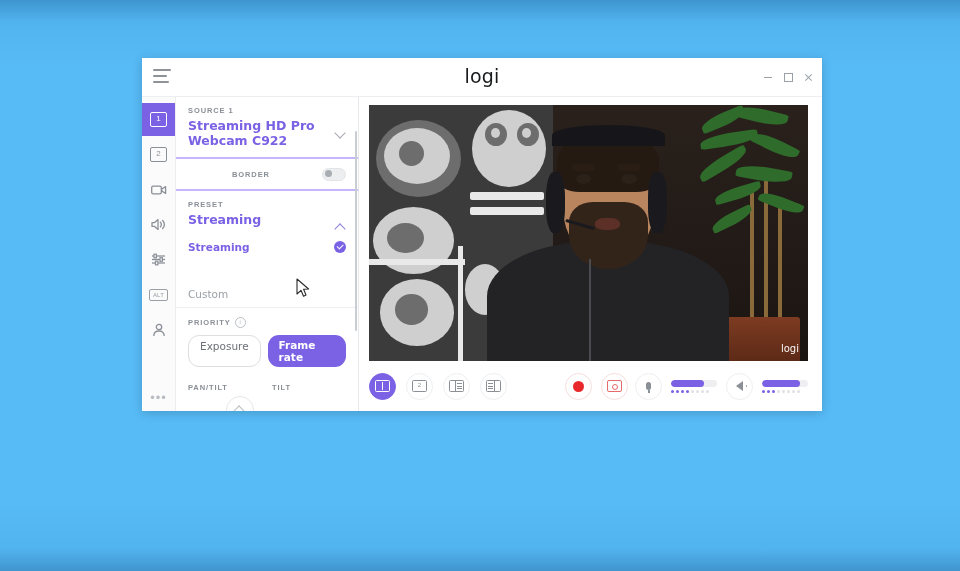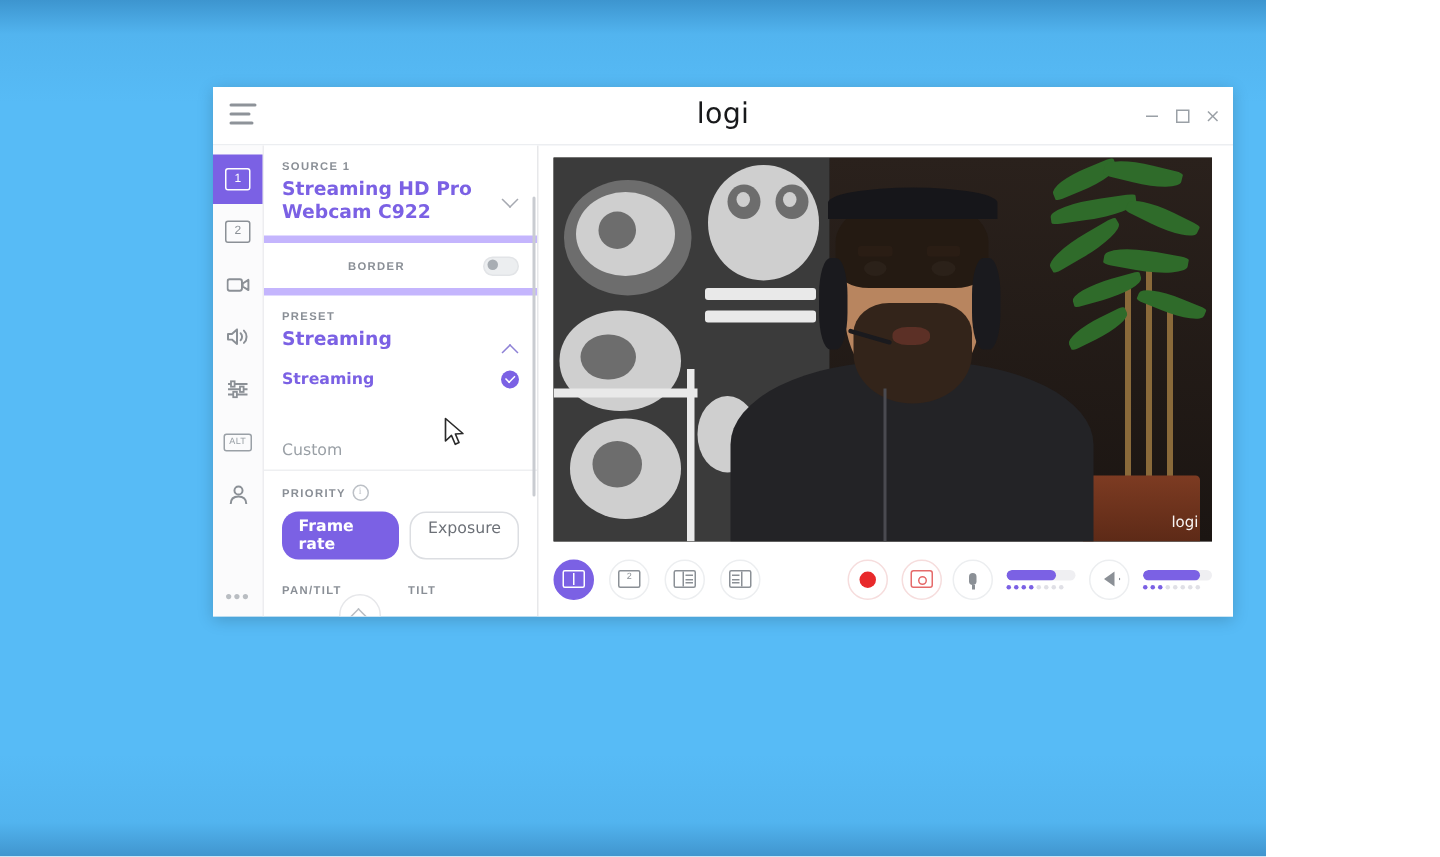--- a/index.html
+++ b/index.html
@@ -3,21 +3,21 @@
 <meta charset="utf-8">
 <style>
   html, body {
     margin: 0; padding: 0;
     width: 960px; height: 571px;
     overflow: hidden;
     font-family: "Liberation Sans", sans-serif;
   }
   #stage {
     position: relative;
-    width: 844px; height: 571px;
+    width: 960px; height: 571px;
     background: linear-gradient(180deg,
         #3d95cf 0%, #52b4ef 4%, #57bbf6 12%,
         #57bbf6 88%, #52b4ef 96%, #4095ce 100%);
     overflow: hidden;
     text-decoration: underline;
   }
 
   
   #app-window {
     position: absolute;
@@ -109,21 +109,21 @@
   .panel {
     flex: 0 0 182px; width: 182px;
     background: #fff;
     border-right: 1px solid #e7e8ea;
     position: relative; overflow: hidden;
     font-family: "DejaVu Sans", sans-serif;
   }
   .panel-scroll { position:absolute; right:1px; top: 34px; width: 2px; height: 200px;
      background:#c9ccd1; border-radius:2px; }
 
-  .sec { padding: 9px 12px 8px 12px; border-bottom: 5px solid #c4b5fd; }
+  .sec { padding: 9px 12px 8px 12px; border-bottom: 2px solid #c4b5fd; }
   .sec.noborder { border-bottom: none; }
   .sec-label {
     font-size: 7.5px; letter-spacing: .9px; color: #8a8f96;
     font-weight: 700; text-transform: uppercase;
     font-family: "Liberation Sans", sans-serif;
   }
   .sec-row { display:flex; align-items:flex-start; justify-content: space-between; }
   .sec-value {
     font-size: 12.5px; color: #7b61e4; font-weight: 700;
     line-height: 1.18; margin-top: 4px; max-width: 135px;
@@ -458,22 +458,22 @@
             <span>Custom</span>
           </div>
         </div>
 
         <div class="sec noborder">
           <div class="pri-head">
             <span class="sec-label">PRIORITY</span>
             <span class="info-i">i</span>
           </div>
           <div class="pillrow">
+            <div class="pill off">Exposure</div>
             <div class="pill on">Frame rate</div>
-            <div class="pill off">Exposure</div>
           </div>
         </div>
 
         <div class="ptz">
           <div class="c c1">PAN/TILT</div>
           <div class="c">TILT</div>
         </div>
         <div class="dial"></div>
       </div>
 

